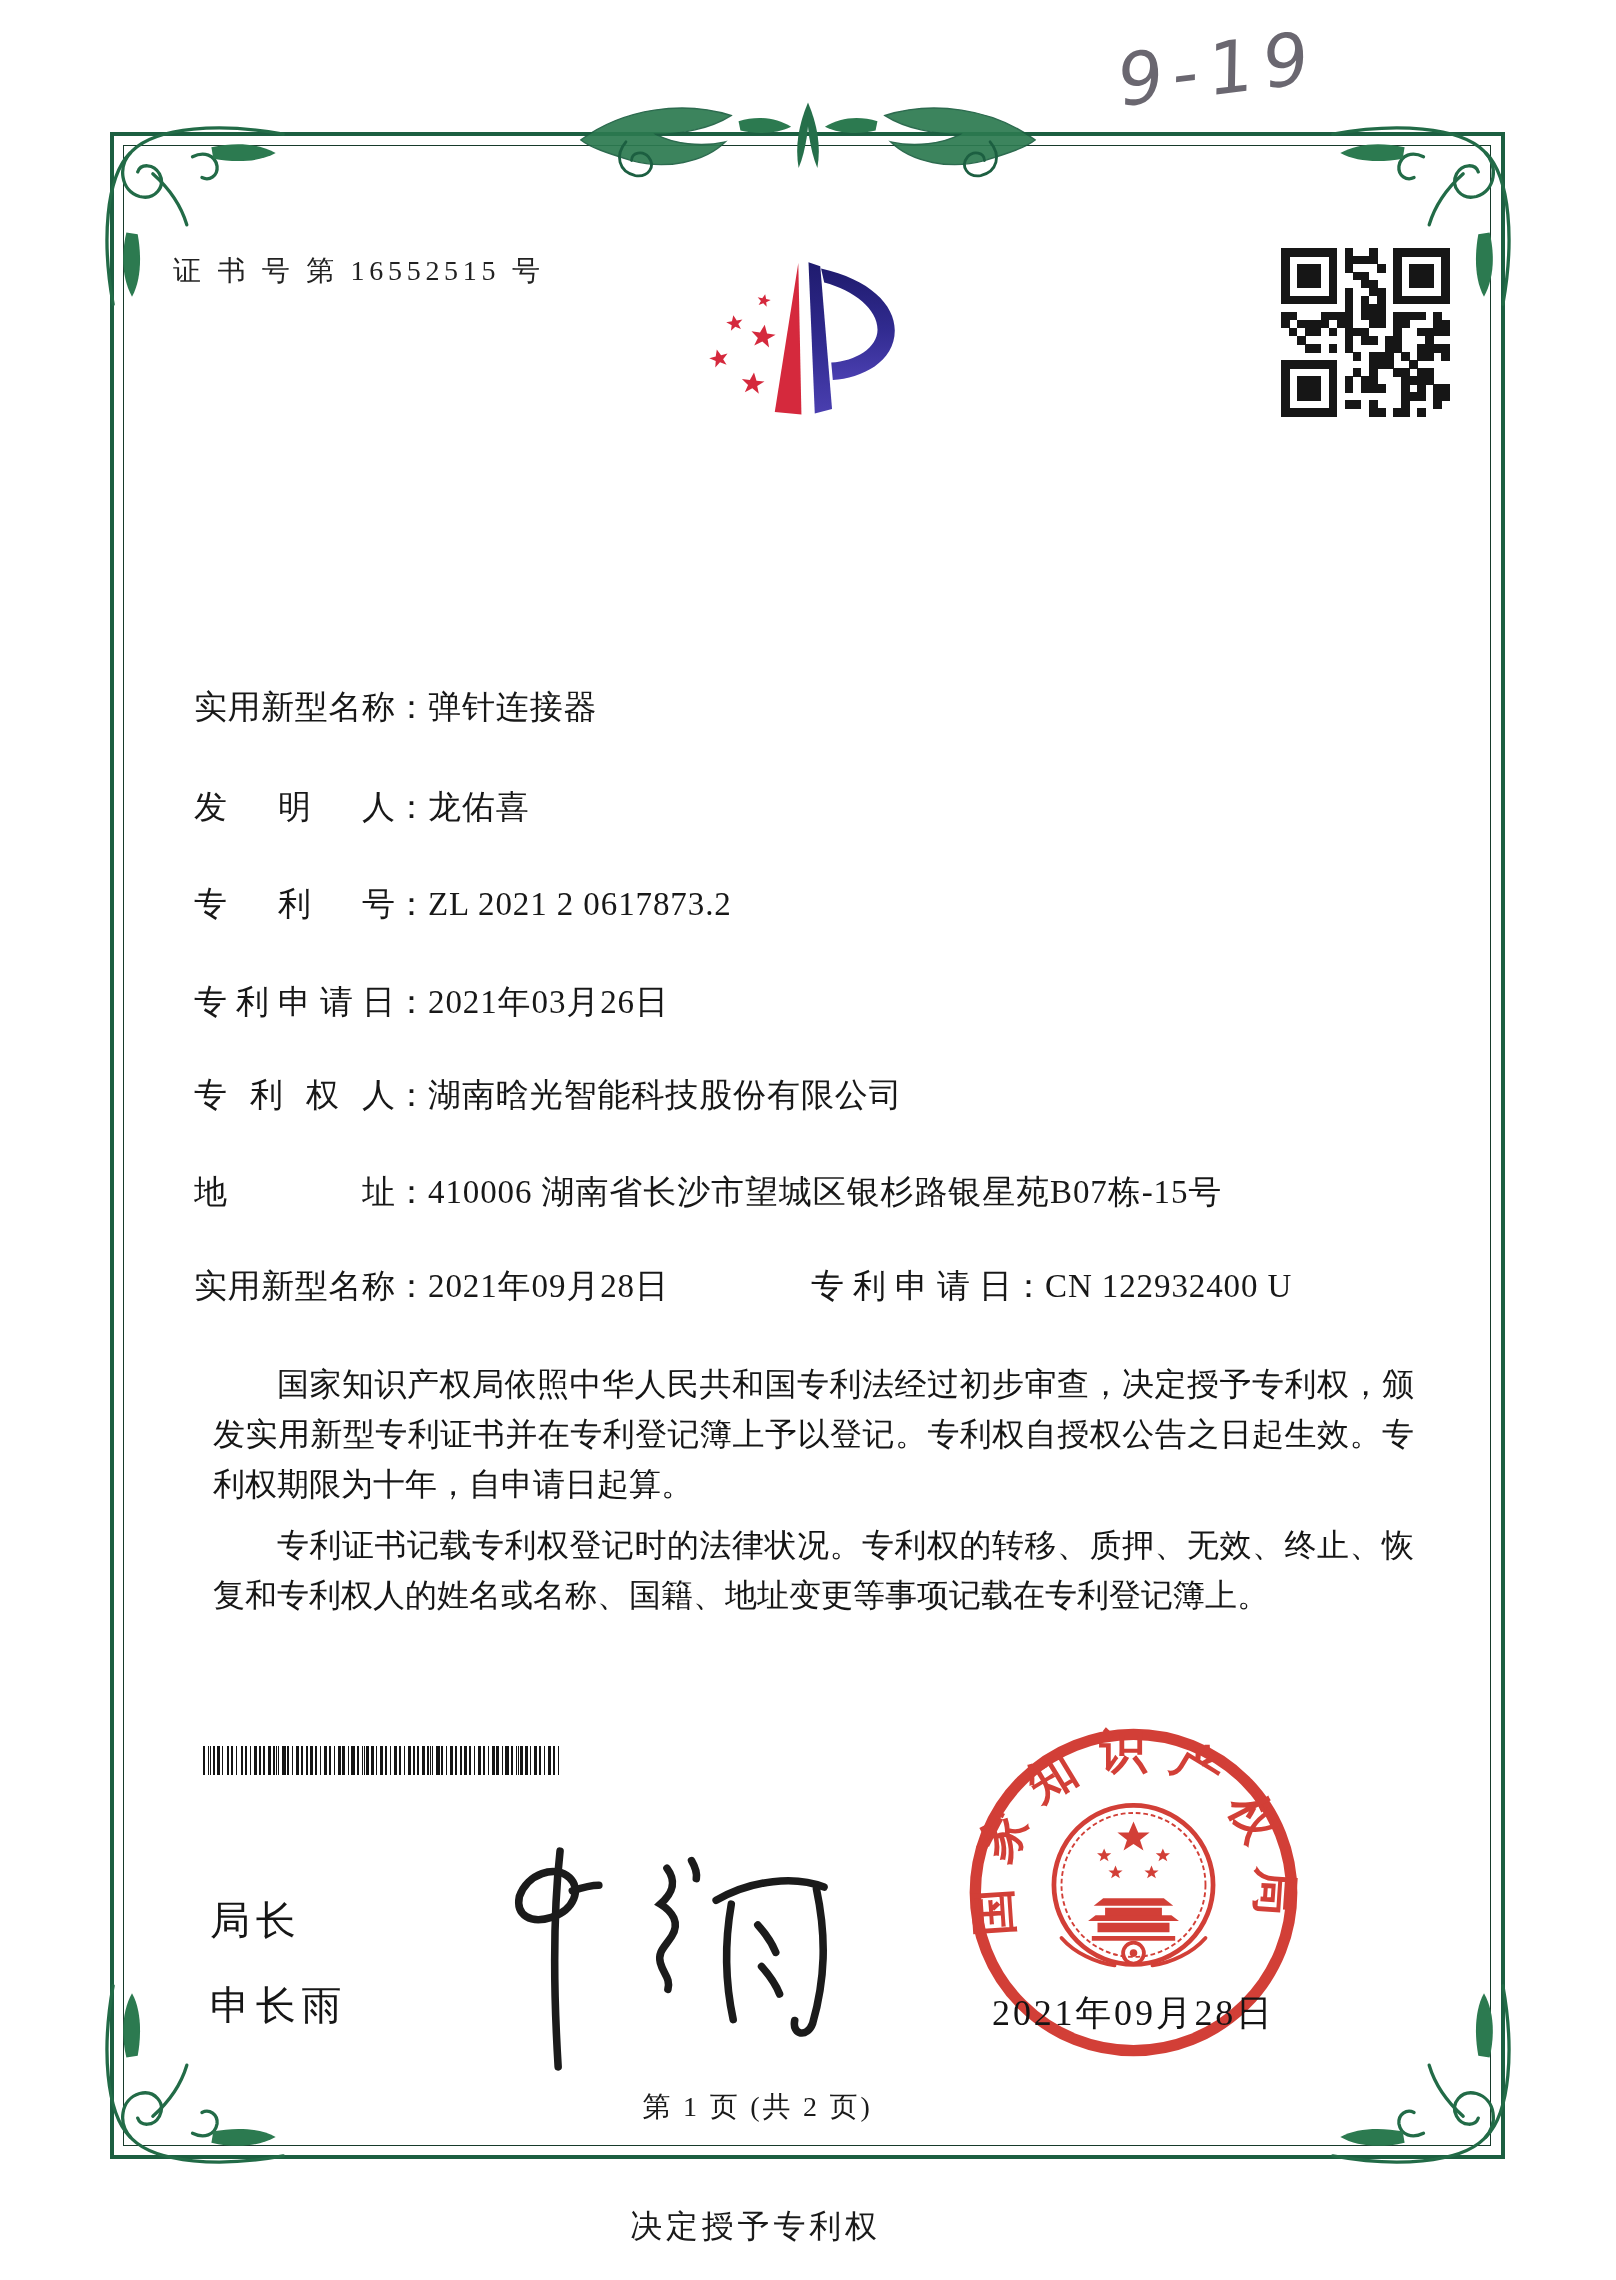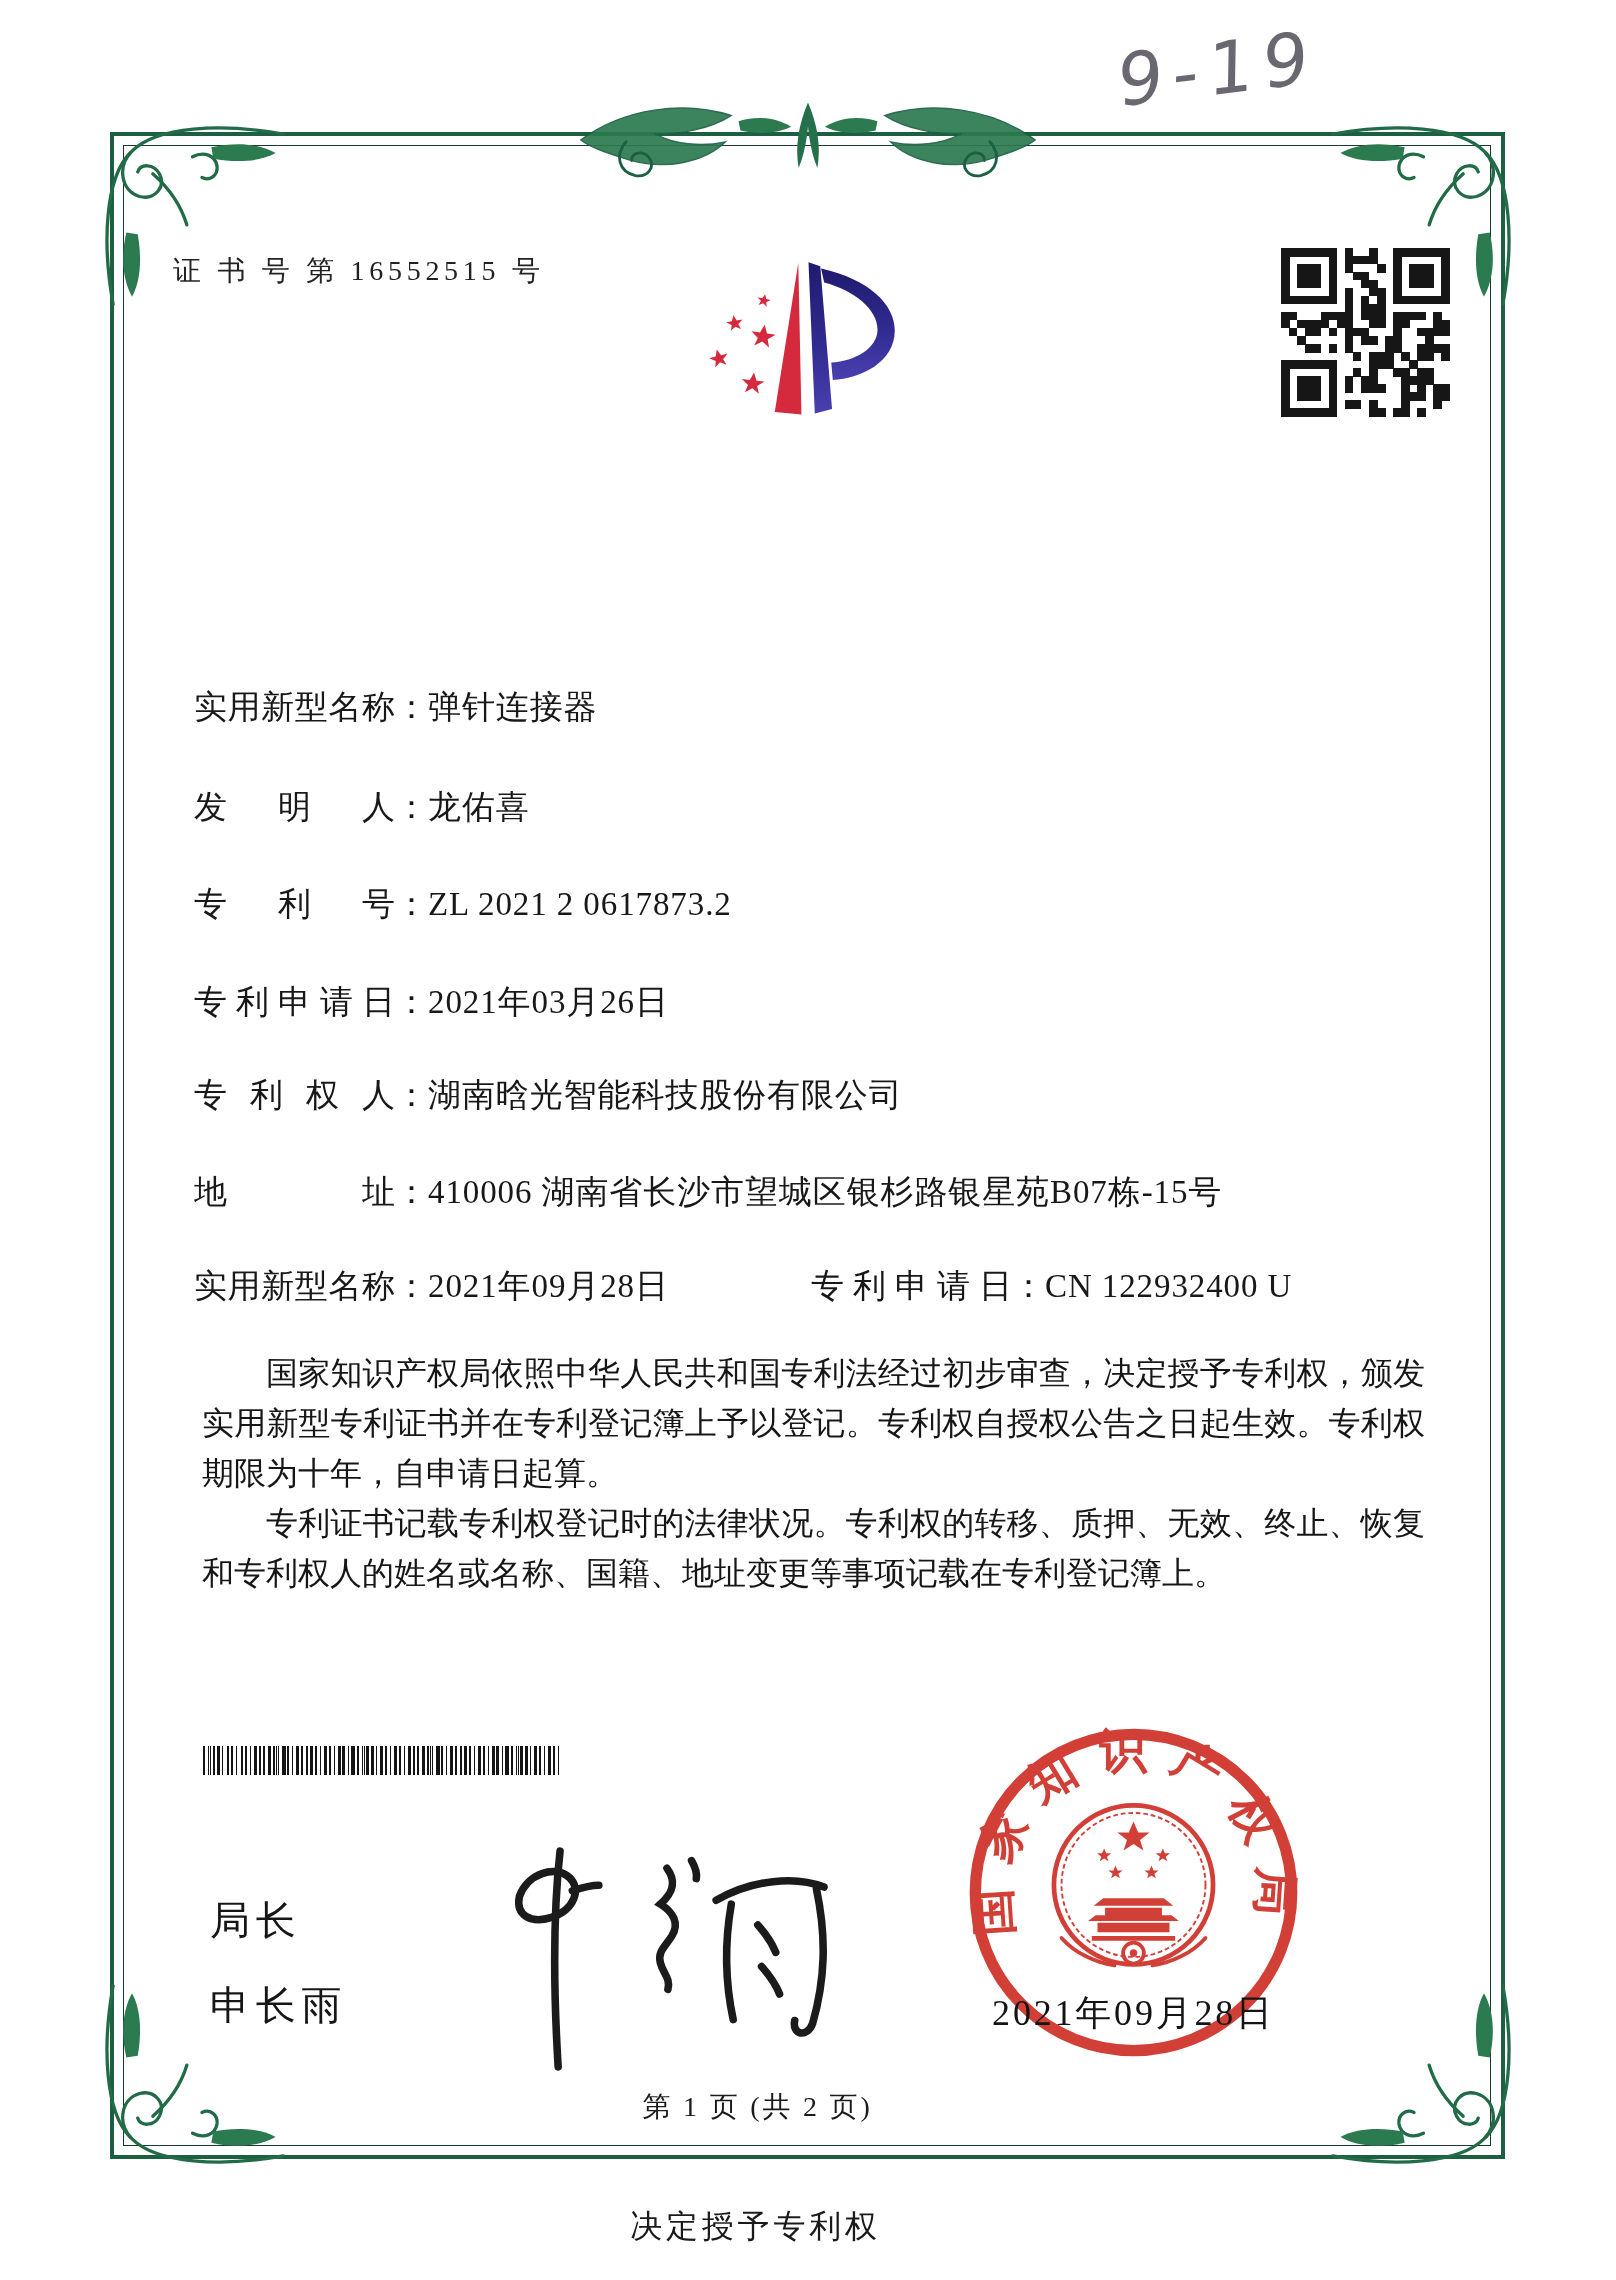--- a/index.html
+++ b/index.html
@@ -15,21 +15,21 @@
              font-family:"DejaVu Sans",sans-serif;transform:rotate(-7deg) skewX(-8deg);letter-spacing:9.5px;z-index:5;}
   .doc-title{left:0;top:490px;width:1616px;text-align:center;font-size:81px;font-weight:700;letter-spacing:7.6px;color:#161616;}
   
   .frow{left:194px;width:1230px;height:47px;font-size:33px;color:#181818;white-space:nowrap;}
   .flabel{display:inline-block;width:201px;text-align:justify;text-align-last:justify;vertical-align:top;}
   .fcolon{display:inline-block;}
   .fvalue{display:inline-block;letter-spacing:0.9px;}
   .grant2{position:absolute;left:617px;top:0;white-space:nowrap;}
   
   .body-text{left:202px;top:1348px;width:1223px;font-size:32px;line-height:50px;text-align:justify;color:#161616;}
-  .body-text p{margin:0;text-indent:2em;}
+  .body-text p{margin:11px;text-indent:2em;}
   
   .barcode{left:203px;top:1746px;width:358px;height:29px;
     background-image:
       repeating-linear-gradient(90deg,#141414 0 1.9px,transparent 1.9px 4.7px,#141414 4.7px 5.7px,transparent 5.7px 9.5px,#141414 9.5px 12.3px,transparent 12.3px 14px),
       repeating-linear-gradient(90deg,transparent 0 6.6px,#141414 6.6px 8.5px,transparent 8.5px 16px,#141414 16px 17px,transparent 17px 22px);}
   
   .signer-title{left:210px;top:1893px;font-size:40px;letter-spacing:5.7px;color:#161616;}
   .signer-name{left:210px;top:1978px;font-size:40px;letter-spacing:5.7px;color:#161616;}
   .sig-svg{left:468px;top:1836px;}
   

